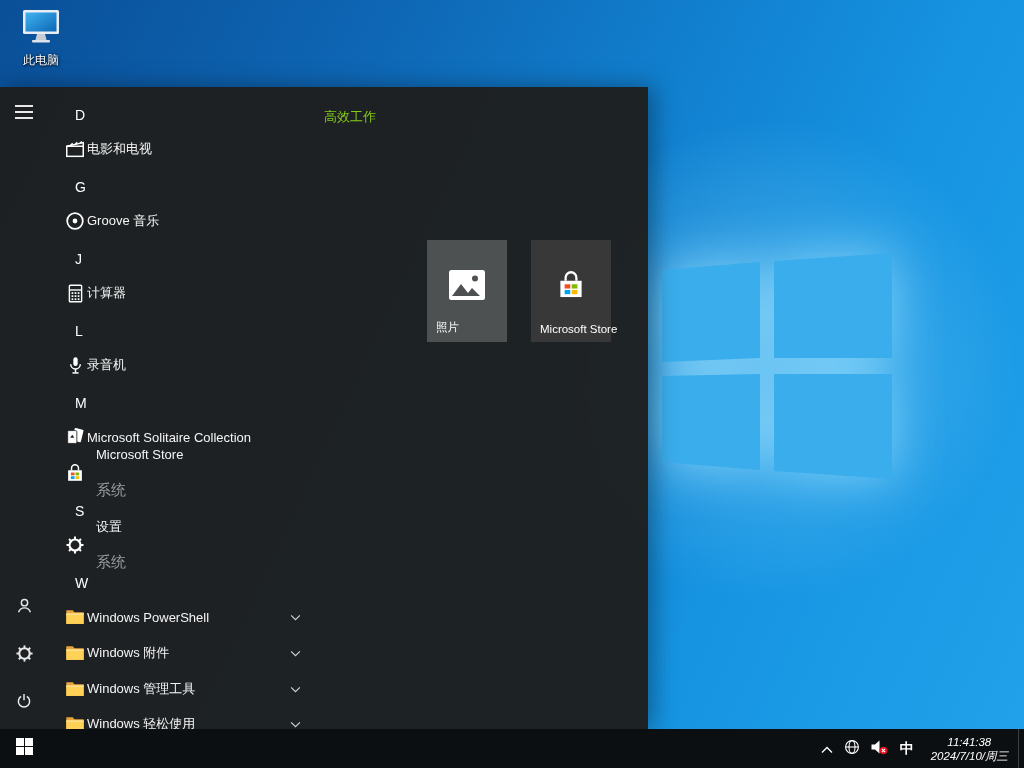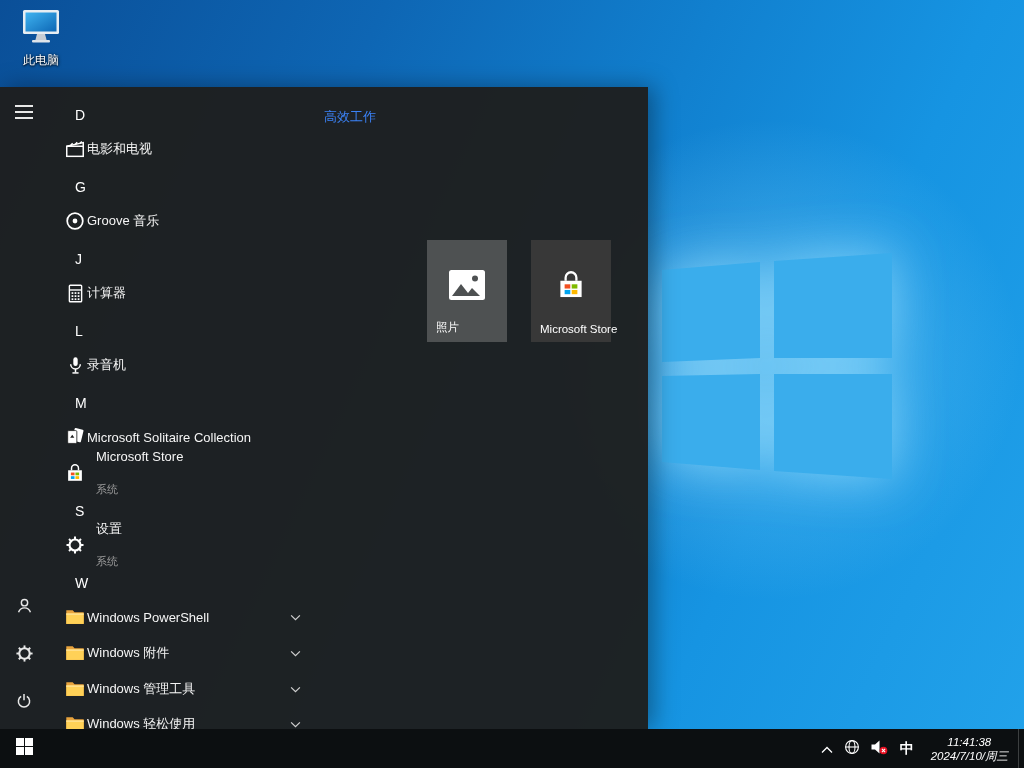--- a/index.html
+++ b/index.html
@@ -53,24 +53,24 @@
     font-size: 14px; color: #fff; cursor: pointer;
   }
   .app-row {
     position: absolute; left: 0; width: 290px; height: 36px;
     display: flex; align-items: center; cursor: pointer;
   }
   .app-icon { width: 24px; height: 24px; margin-left: 15px; flex: 0 0 auto; display: flex; align-items: center; justify-content: center; }
   .app-label { font-size: 13px; color: #f5f5f5; white-space: nowrap; }
   .app-row.two-line { height: 44px; }
   .app-text { margin-left: 9px; display: flex; flex-direction: column; line-height: 1.25; }
-  .app-sub { font-size: 11px; color: #9b9b9b; margin-top: 18px; }
+  .app-sub { font-size: 15px; color: #9b9b9b; margin-top: 18px; }
   .chevron { position: absolute; left: 240px; top: 50%; transform: translateY(-50%); width: 14px; height: 14px; display: flex; align-items: center; justify-content: center; }
 
-  .tile-group-label { position: absolute; left: 324px; top: 21px; font-size: 13px; color: #3b82f6; cursor: pointer; }
+  .tile-group-label { position: absolute; left: 324px; top: 21px; font-size: 13px; color: #84cc16; cursor: pointer; }
   .tile { position: absolute; top: 153px; width: 80px; height: 102px; cursor: pointer; }
   .tile-photos { left: 427px; background: #4e5152; }
   .tile-store  { left: 531px; background: #383838; }
   .tile-icon { position: absolute; left: 50%; top: 46%; transform: translate(-50%,-50%); }
   .tile-label { position: absolute; left: 9px; bottom: 7px; font-size: 11.5px; color: #fff; white-space: nowrap; }
 
   
   .taskbar {
     position: absolute; left: 0; bottom: 0; width: 1024px; height: 39px;
     background: #0c0f11; display: flex; align-items: center; z-index: 10;

